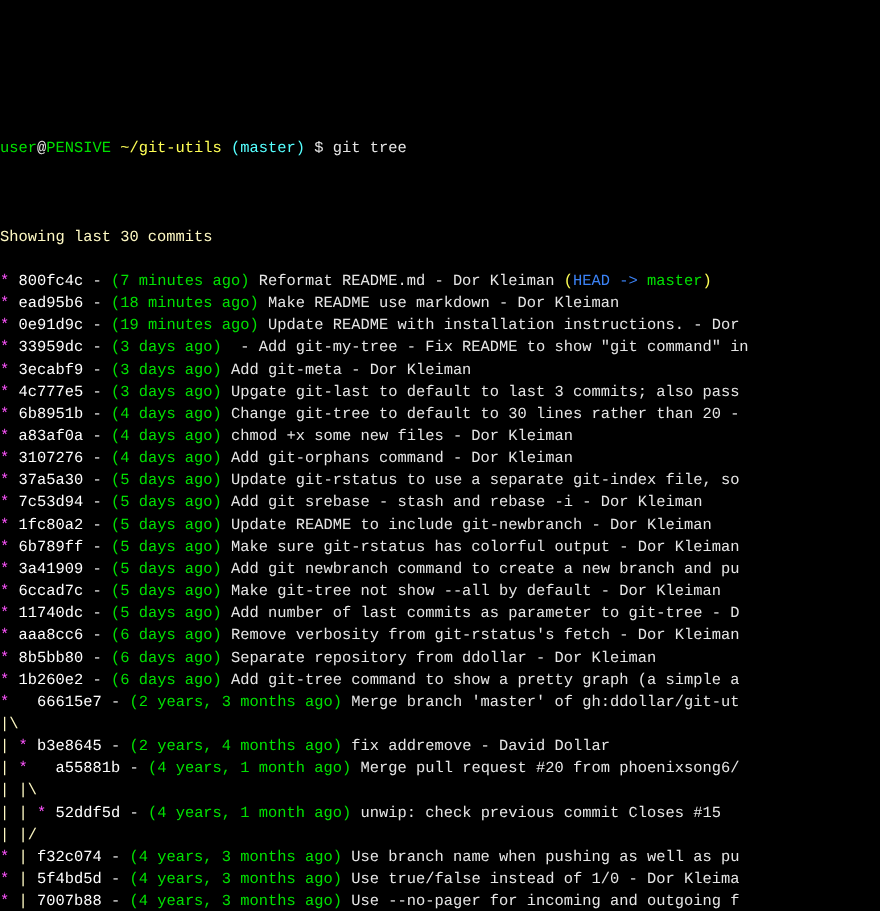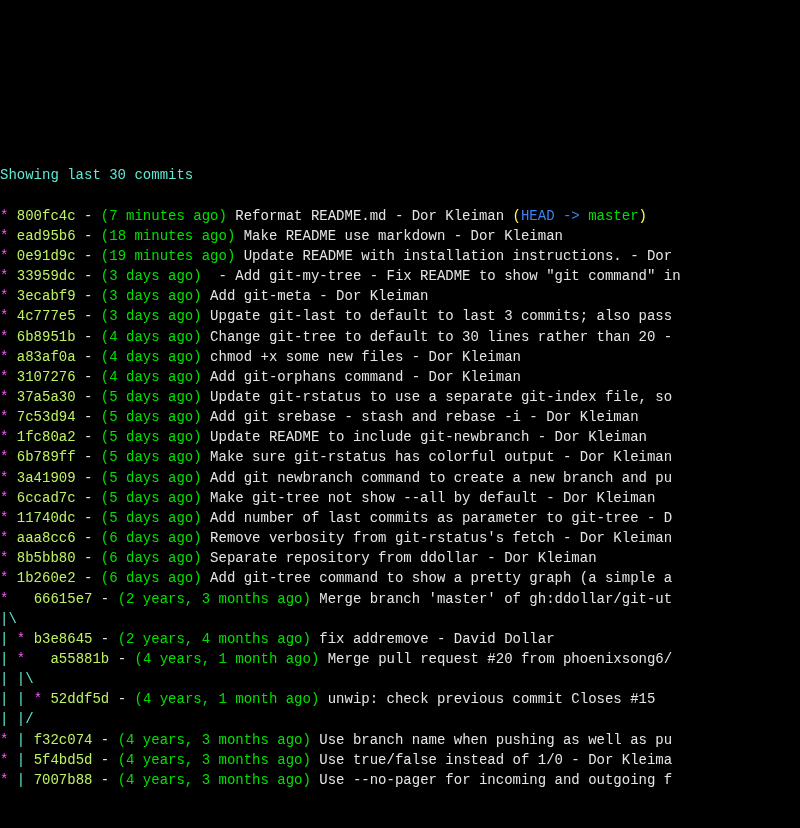--- a/index.html
+++ b/index.html
@@ -12,36 +12,37 @@
     line-height: 1.44;
     width: 800px;
     height: 828px;
     overflow: hidden;
     white-space: pre;
   }
   .term {
     padding: 4px 0 0 0;
   }
   .green  { color: #00e000; }
-  .red    { color: #5eead4; }
+  .red    { color: #fef9c3; }
   .yellow { color: #ffff55; }
   .cyan   { color: #55ffff; }
   .mag    { color: #ff55ff; }
   .white  { color: #e5e5e5; }
-  .hash   { color: #bef264; }
+  .hash   { color: #ffffff; }
   .time   { color: #00e000; }
   .ptr    { color: #3b82f6; }
   .row { display:block; }
 </style>
 </head>
 <body>
 
 
 
 <div class="term">
+<span class="row"><span class="green">user</span><span class="white">@</span><span class="green">PENSIVE</span><span> </span><span class="yellow">~/git-utils</span><span class="cyan"> (</span><span class="cyan">master</span><span class="cyan">)</span><span class="white"> $ </span><span class="white">git tree</span></span>
 <span class="row"> </span>
 <span class="row red">Showing last 30 commits</span>
 <div id="commits"><span class="row"><span class="mag">*</span><span> </span><span class="hash">800fc4c</span><span class="white"> - </span><span class="time">(</span><span class="time">7 minutes ago</span><span class="time">)</span><span> </span><span class="white">Reformat README.md - Dor Kleiman </span><span class="yellow">(</span><span class="ptr">HEAD -&gt; </span><span class="green">master</span><span class="yellow">)</span></span><span class="row"><span class="mag">*</span><span> </span><span class="hash">ead95b6</span><span class="white"> - </span><span class="time">(</span><span class="time">18 minutes ago</span><span class="time">)</span><span> </span><span class="white">Make README use markdown - Dor Kleiman</span></span><span class="row"><span class="mag">*</span><span> </span><span class="hash">0e91d9c</span><span class="white"> - </span><span class="time">(</span><span class="time">19 minutes ago</span><span class="time">)</span><span> </span><span class="white">Update README with installation instructions. - Dor</span></span><span class="row"><span class="mag">*</span><span> </span><span class="hash">33959dc</span><span class="white"> - </span><span class="time">(</span><span class="time">3 days ago</span><span class="time">)</span><span> </span><span class="white"> - Add git-my-tree - Fix README to show "git command" in</span></span><span class="row"><span class="mag">*</span><span> </span><span class="hash">3ecabf9</span><span class="white"> - </span><span class="time">(</span><span class="time">3 days ago</span><span class="time">)</span><span> </span><span class="white">Add git-meta - Dor Kleiman</span></span><span class="row"><span class="mag">*</span><span> </span><span class="hash">4c777e5</span><span class="white"> - </span><span class="time">(</span><span class="time">3 days ago</span><span class="time">)</span><span> </span><span class="white">Upgate git-last to default to last 3 commits; also pass</span></span><span class="row"><span class="mag">*</span><span> </span><span class="hash">6b8951b</span><span class="white"> - </span><span class="time">(</span><span class="time">4 days ago</span><span class="time">)</span><span> </span><span class="white">Change git-tree to default to 30 lines rather than 20 -</span></span><span class="row"><span class="mag">*</span><span> </span><span class="hash">a83af0a</span><span class="white"> - </span><span class="time">(</span><span class="time">4 days ago</span><span class="time">)</span><span> </span><span class="white">chmod +x some new files - Dor Kleiman</span></span><span class="row"><span class="mag">*</span><span> </span><span class="hash">3107276</span><span class="white"> - </span><span class="time">(</span><span class="time">4 days ago</span><span class="time">)</span><span> </span><span class="white">Add git-orphans command - Dor Kleiman</span></span><span class="row"><span class="mag">*</span><span> </span><span class="hash">37a5a30</span><span class="white"> - </span><span class="time">(</span><span class="time">5 days ago</span><span class="time">)</span><span> </span><span class="white">Update git-rstatus to use a separate git-index file, so</span></span><span class="row"><span class="mag">*</span><span> </span><span class="hash">7c53d94</span><span class="white"> - </span><span class="time">(</span><span class="time">5 days ago</span><span class="time">)</span><span> </span><span class="white">Add git srebase - stash and rebase -i - Dor Kleiman</span></span><span class="row"><span class="mag">*</span><span> </span><span class="hash">1fc80a2</span><span class="white"> - </span><span class="time">(</span><span class="time">5 days ago</span><span class="time">)</span><span> </span><span class="white">Update README to include git-newbranch - Dor Kleiman</span></span><span class="row"><span class="mag">*</span><span> </span><span class="hash">6b789ff</span><span class="white"> - </span><span class="time">(</span><span class="time">5 days ago</span><span class="time">)</span><span> </span><span class="white">Make sure git-rstatus has colorful output - Dor Kleiman</span></span><span class="row"><span class="mag">*</span><span> </span><span class="hash">3a41909</span><span class="white"> - </span><span class="time">(</span><span class="time">5 days ago</span><span class="time">)</span><span> </span><span class="white">Add git newbranch command to create a new branch and pu</span></span><span class="row"><span class="mag">*</span><span> </span><span class="hash">6ccad7c</span><span class="white"> - </span><span class="time">(</span><span class="time">5 days ago</span><span class="time">)</span><span> </span><span class="white">Make git-tree not show --all by default - Dor Kleiman</span></span><span class="row"><span class="mag">*</span><span> </span><span class="hash">11740dc</span><span class="white"> - </span><span class="time">(</span><span class="time">5 days ago</span><span class="time">)</span><span> </span><span class="white">Add number of last commits as parameter to git-tree - D</span></span><span class="row"><span class="mag">*</span><span> </span><span class="hash">aaa8cc6</span><span class="white"> - </span><span class="time">(</span><span class="time">6 days ago</span><span class="time">)</span><span> </span><span class="white">Remove verbosity from git-rstatus's fetch - Dor Kleiman</span></span><span class="row"><span class="mag">*</span><span> </span><span class="hash">8b5bb80</span><span class="white"> - </span><span class="time">(</span><span class="time">6 days ago</span><span class="time">)</span><span> </span><span class="white">Separate repository from ddollar - Dor Kleiman</span></span><span class="row"><span class="mag">*</span><span> </span><span class="hash">1b260e2</span><span class="white"> - </span><span class="time">(</span><span class="time">6 days ago</span><span class="time">)</span><span> </span><span class="white">Add git-tree command to show a pretty graph (a simple a</span></span><span class="row"><span class="mag">*</span><span class="white"> </span><span class="white"> </span><span> </span><span class="hash">66615e7</span><span class="white"> - </span><span class="time">(</span><span class="time">2 years, 3 months ago</span><span class="time">)</span><span> </span><span class="white">Merge branch 'master' of gh:ddollar/git-ut</span></span><span class="row"><span class="red">|</span><span class="red">\</span></span><span class="row"><span class="red">|</span><span class="white"> </span><span class="mag">*</span><span> </span><span class="hash">b3e8645</span><span class="white"> - </span><span class="time">(</span><span class="time">2 years, 4 months ago</span><span class="time">)</span><span> </span><span class="white">fix addremove - David Dollar</span></span><span class="row"><span class="red">|</span><span class="white"> </span><span class="mag">*</span><span class="white"> </span><span class="white"> </span><span> </span><span class="hash">a55881b</span><span class="white"> - </span><span class="time">(</span><span class="time">4 years, 1 month ago</span><span class="time">)</span><span> </span><span class="white">Merge pull request #20 from phoenixsong6/</span></span><span class="row"><span class="red">|</span><span class="white"> </span><span class="red">|</span><span class="red">\</span></span><span class="row"><span class="red">|</span><span class="white"> </span><span class="red">|</span><span class="white"> </span><span class="mag">*</span><span> </span><span class="hash">52ddf5d</span><span class="white"> - </span><span class="time">(</span><span class="time">4 years, 1 month ago</span><span class="time">)</span><span> </span><span class="white">unwip: check previous commit Closes #15 </span></span><span class="row"><span class="red">|</span><span class="white"> </span><span class="red">|</span><span class="red">/</span></span><span class="row"><span class="mag">*</span><span class="white"> </span><span class="red">|</span><span> </span><span class="hash">f32c074</span><span class="white"> - </span><span class="time">(</span><span class="time">4 years, 3 months ago</span><span class="time">)</span><span> </span><span class="white">Use branch name when pushing as well as pu</span></span><span class="row"><span class="mag">*</span><span class="white"> </span><span class="red">|</span><span> </span><span class="hash">5f4bd5d</span><span class="white"> - </span><span class="time">(</span><span class="time">4 years, 3 months ago</span><span class="time">)</span><span> </span><span class="white">Use true/false instead of 1/0 - Dor Kleima</span></span><span class="row"><span class="mag">*</span><span class="white"> </span><span class="red">|</span><span> </span><span class="hash">7007b88</span><span class="white"> - </span><span class="time">(</span><span class="time">4 years, 3 months ago</span><span class="time">)</span><span> </span><span class="white">Use --no-pager for incoming and outgoing f</span></span></div>
 
 </div>
 
 
 
 
 </body></html>

